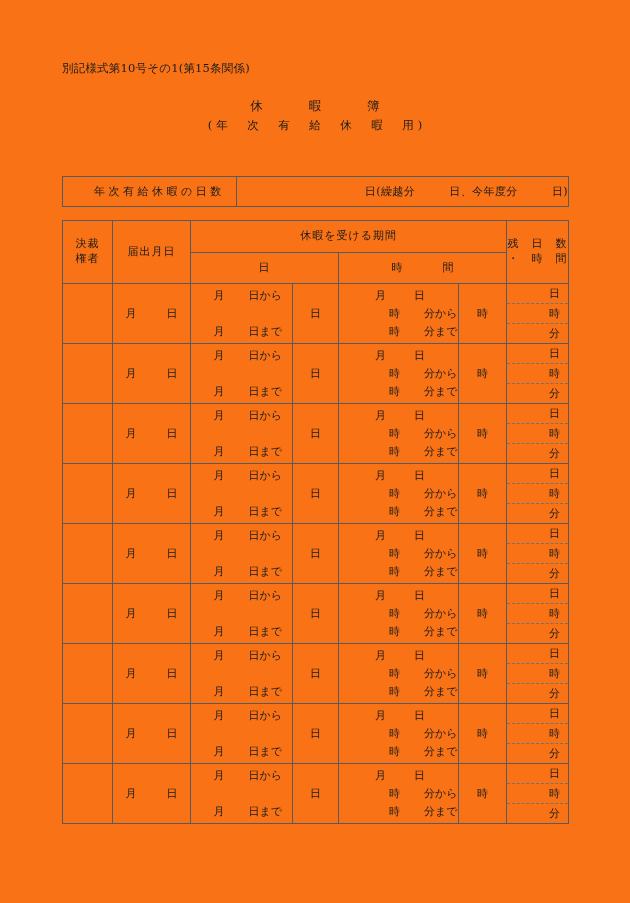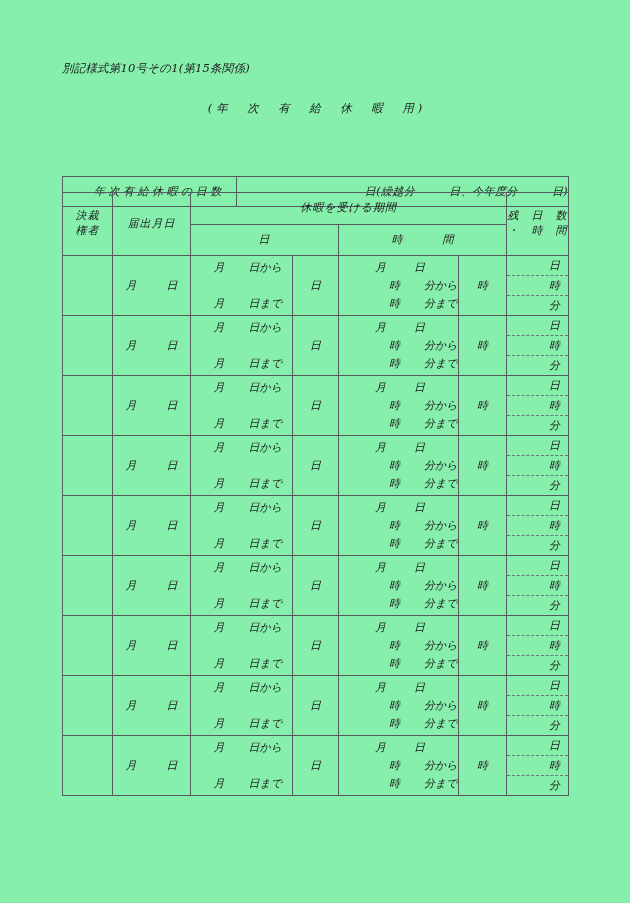--- a/index.html
+++ b/index.html
@@ -11,22 +11,21 @@
     width: 630px;
     height: 903px;
     position: relative;
     font-family: "DejaVu Serif", "Liberation Serif", serif;
     color: #1a1a1a;
     -webkit-font-smoothing: antialiased;
   }
   .page {
     position: absolute;
     inset: 0;
-    background: #86efac;
-    font-style: italic;
+    background: #f97316;
   }
 
   
   .form-no {
     position: absolute;
     left: 62px;
     top: 61px;
     font-size: 11.5px;
     letter-spacing: 0.2px;
     white-space: nowrap;
@@ -100,21 +99,21 @@
   }
   .days-value {
     text-align: right;
     letter-spacing: 0.4px;
   }
 
   
   .t-ledger {
     position: absolute;
     left: 62px;
-    top: 192px;
+    top: 220px;
     width: 506px;
   }
   .t-ledger td {
     height: 20px;
   }
 
   .hd {
     text-align: center;
     letter-spacing: 1px;
     line-height: 1.35;
@@ -212,20 +211,21 @@
   }
 </style>
 </head>
 <body>
 
 <div class="page">
 
   <div class="form-no">別記様式第10号その1(第15条関係)</div>
 
   <div class="doc-title-block">
+    <div class="doc-title">休　　暇　　簿</div>
     <div class="doc-subtitle">(年　次　有　給　休　暇　用)</div>
   </div>
 
 
   <table class="t-days">
     <colgroup>
       <col style="width:174px">
         <col style="width:332px">
     </colgroup>
     <tbody>

